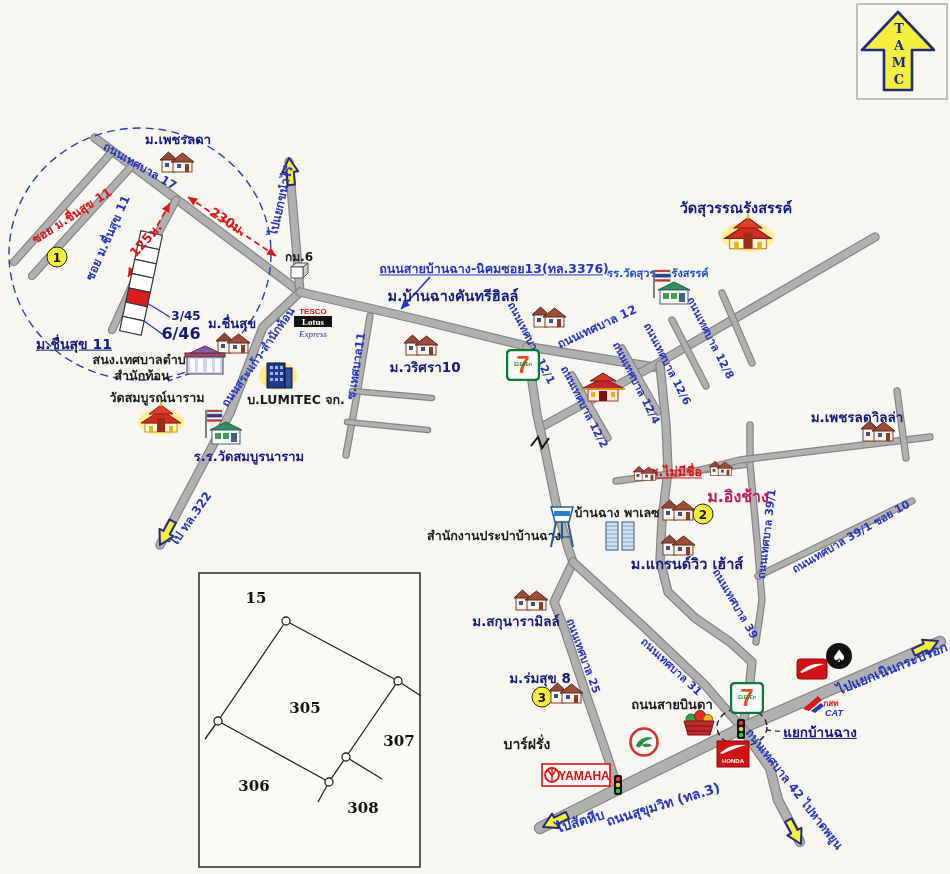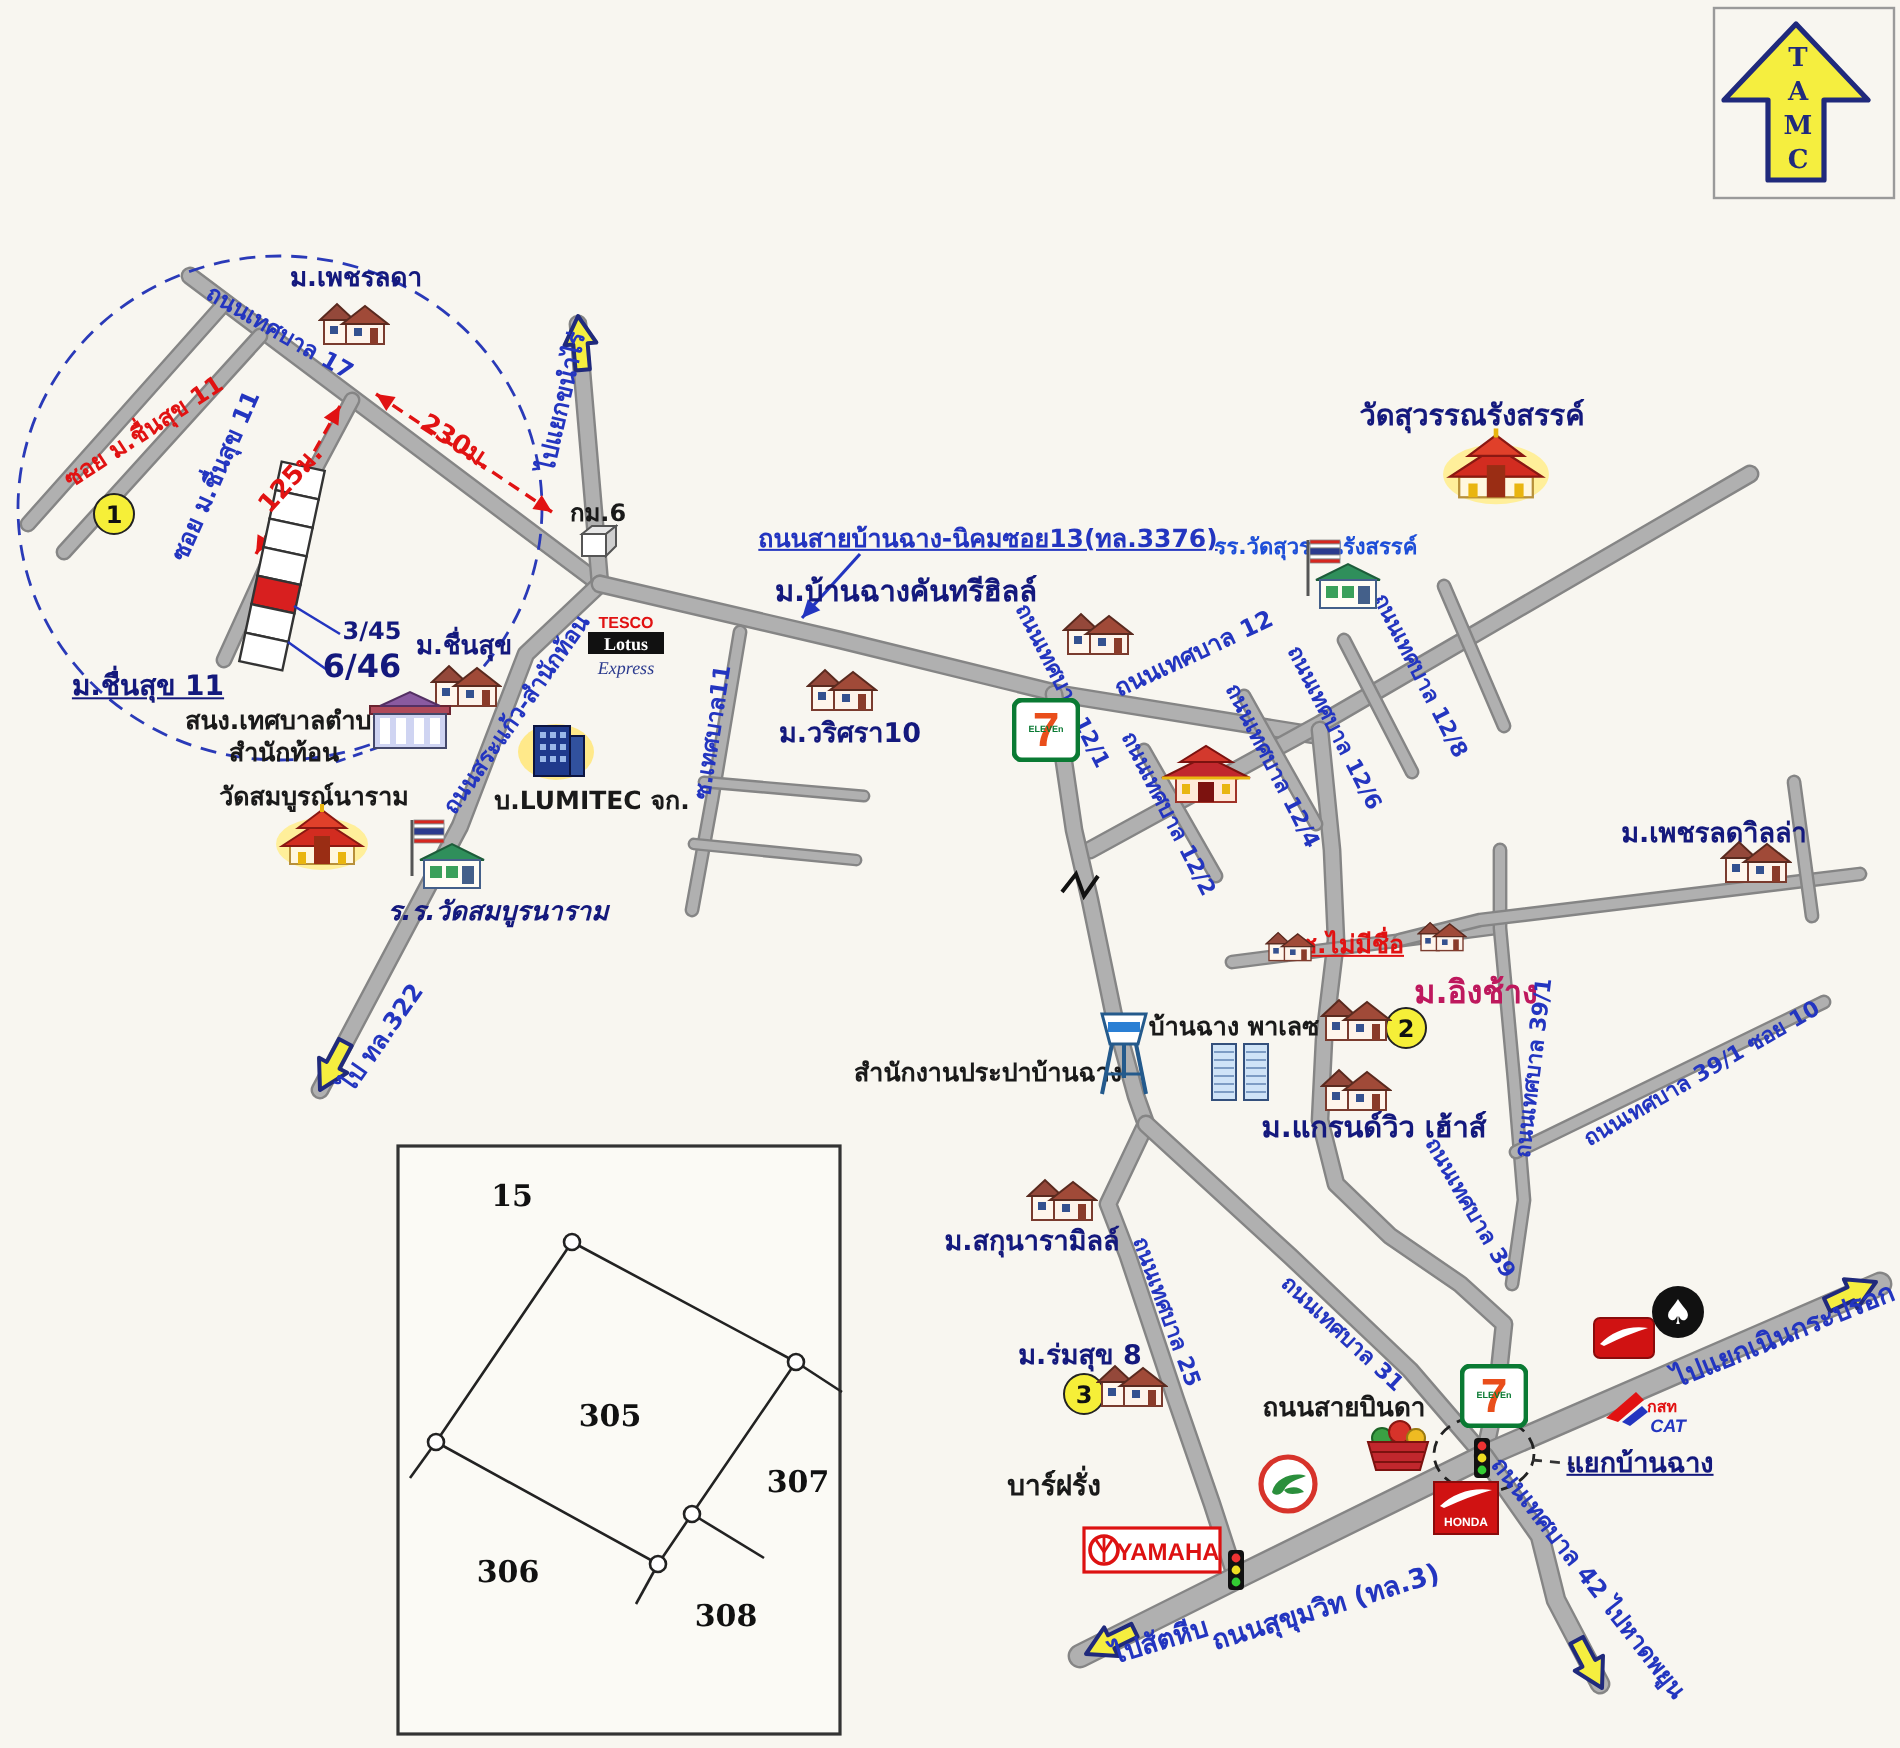--- a/index.html
+++ b/index.html
@@ -139,21 +139,21 @@
     <div class="ml" style="left: 181px; top: 334px; color: rgb(20, 25, 125); font-size: 16px; transform: translate(-50%, -50%) rotate(0deg);">6/46</div>
     <div class="ml u" style="left: 74px; top: 344px; color: rgb(20, 25, 125); font-size: 14px; transform: translate(-50%, -50%) rotate(0deg);">ม.ชื่นสุข 11</div>
     <div class="ml" style="left: 299px; top: 257px; color: rgb(26, 26, 26); font-size: 12px; transform: translate(-50%, -50%) rotate(0deg);">กม.6</div>
     <div class="ml" style="left: 281px; top: 201px; color: rgb(35, 53, 192); font-size: 12px; transform: translate(-50%, -50%) rotate(-77deg);">ไปแยกขนำไร่</div>
     <div class="ml u" style="left: 494px; top: 269px; color: rgb(35, 53, 192); font-size: 12.5px; transform: translate(-50%, -50%) rotate(0deg);">ถนนสายบ้านฉาง-นิคมซอย13(ทล.3376)</div>
     <div class="ml" style="left: 453px; top: 297px; color: rgb(20, 25, 125); font-size: 14.5px; transform: translate(-50%, -50%) rotate(0deg);">ม.บ้านฉางคันทรีฮิลล์</div>
     <div class="ml" style="left: 232px; top: 324px; color: rgb(20, 25, 125); font-size: 13px; transform: translate(-50%, -50%) rotate(0deg);">ม.ชื่นสุข</div>
     <div class="ml" style="left: 143px; top: 360px; color: rgb(26, 26, 26); font-size: 12.5px; transform: translate(-50%, -50%) rotate(0deg);">สนง.เทศบาลตำบล</div>
     <div class="ml" style="left: 142px; top: 376px; color: rgb(26, 26, 26); font-size: 12.5px; transform: translate(-50%, -50%) rotate(0deg);">สำนักท้อน</div>
     <div class="ml" style="left: 157px; top: 398px; color: rgb(26, 26, 26); font-size: 12.5px; transform: translate(-50%, -50%) rotate(0deg);">วัดสมบูรณ์นาราม</div>
-    <div class="ml" style="left: 249px; top: 457px; color: rgb(20, 25, 125); font-size: 13px; transform: translate(-50%, -50%) rotate(0deg); font-style: italic;">ร.ร.วัดสมบูรนาราม</div>
+    <div class="ml" style="left: 249px; top: 457px; color: rgb(20, 25, 125); font-size: 13px; transform: translate(-50%, -50%) rotate(0deg);">ร.ร.วัดสมบูรนาราม</div>
     <div class="ml" style="left: 296px; top: 400px; color: rgb(26, 26, 26); font-size: 12.5px; transform: translate(-50%, -50%) rotate(0deg);">บ.LUMITEC จก.</div>
     <div class="ml" style="left: 258px; top: 357px; color: rgb(35, 53, 192); font-size: 11.5px; transform: translate(-50%, -50%) rotate(-55deg);">ถนนสระแก้ว-สำนักท้อน</div>
     <div class="ml" style="left: 356px; top: 366px; color: rgb(35, 53, 192); font-size: 11.5px; transform: translate(-50%, -50%) rotate(-81deg);">ซ.เทศบาล11</div>
     <div class="ml" style="left: 425px; top: 367px; color: rgb(20, 25, 125); font-size: 13.5px; transform: translate(-50%, -50%) rotate(0deg);">ม.วริศรา10</div>
     <div class="ml" style="left: 191px; top: 519px; color: rgb(35, 53, 192); font-size: 12px; transform: translate(-50%, -50%) rotate(-55deg);">ไป ทล.322</div>
     <div class="ml" style="left: 736px; top: 210px; color: rgb(20, 25, 125); font-size: 14.5px; transform: translate(-50%, -50%) rotate(0deg); font-family: Liberation Mono, monospace;">วัดสุวรรณรังสรรค์</div>
     <div class="ml" style="left: 658px; top: 274px; color: #1d4ed8; font-size: 11px; transform: translate(-50%, -50%) rotate(0deg);">รร.วัดสุวรรณรังสรรค์</div>
     <div class="ml" style="left: 597px; top: 327px; color: rgb(35, 53, 192); font-size: 12px; transform: translate(-50%, -50%) rotate(-25deg);">ถนนเทศบาล 12</div>
     <div class="ml" style="left: 531px; top: 343px; color: rgb(35, 53, 192); font-size: 11px; transform: translate(-50%, -50%) rotate(63deg);">ถนนเทศบาล 12/1</div>
     <div class="ml" style="left: 584px; top: 407px; color: rgb(35, 53, 192); font-size: 11px; transform: translate(-50%, -50%) rotate(63deg);">ถนนเทศบาล 12/2</div>

